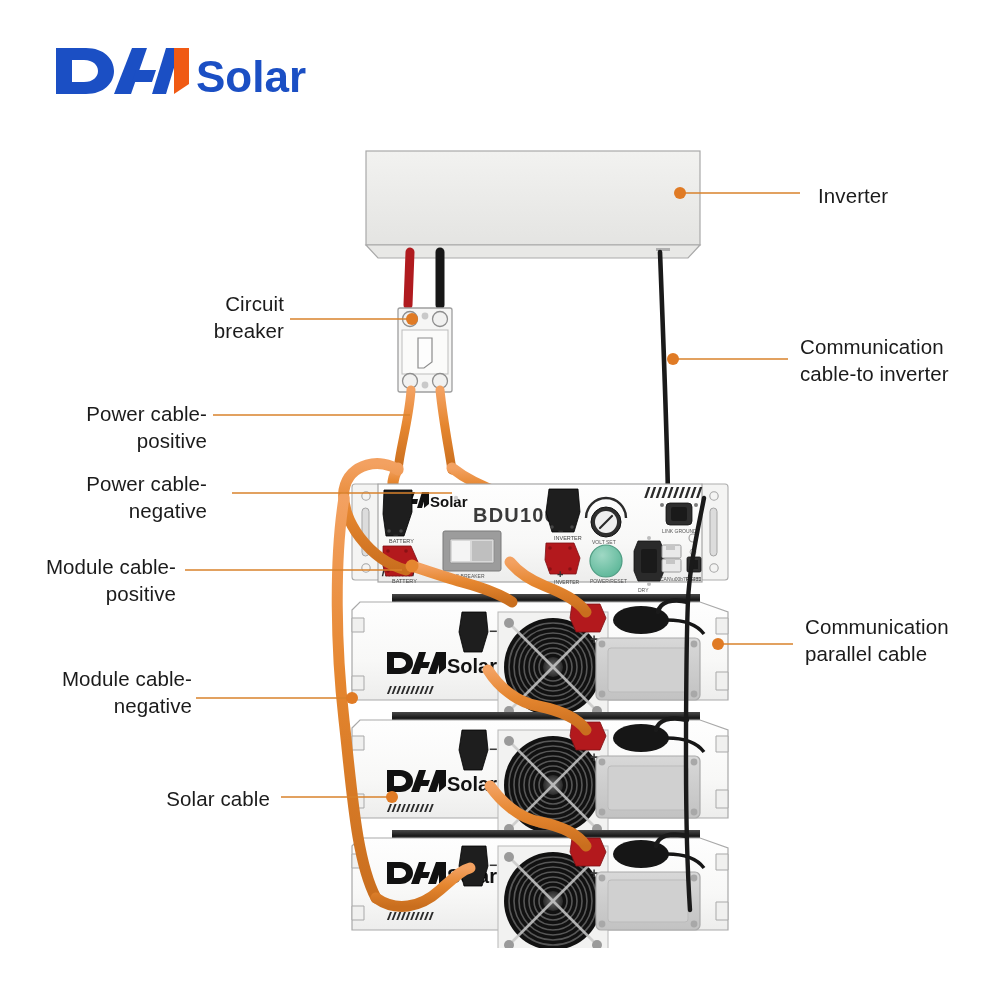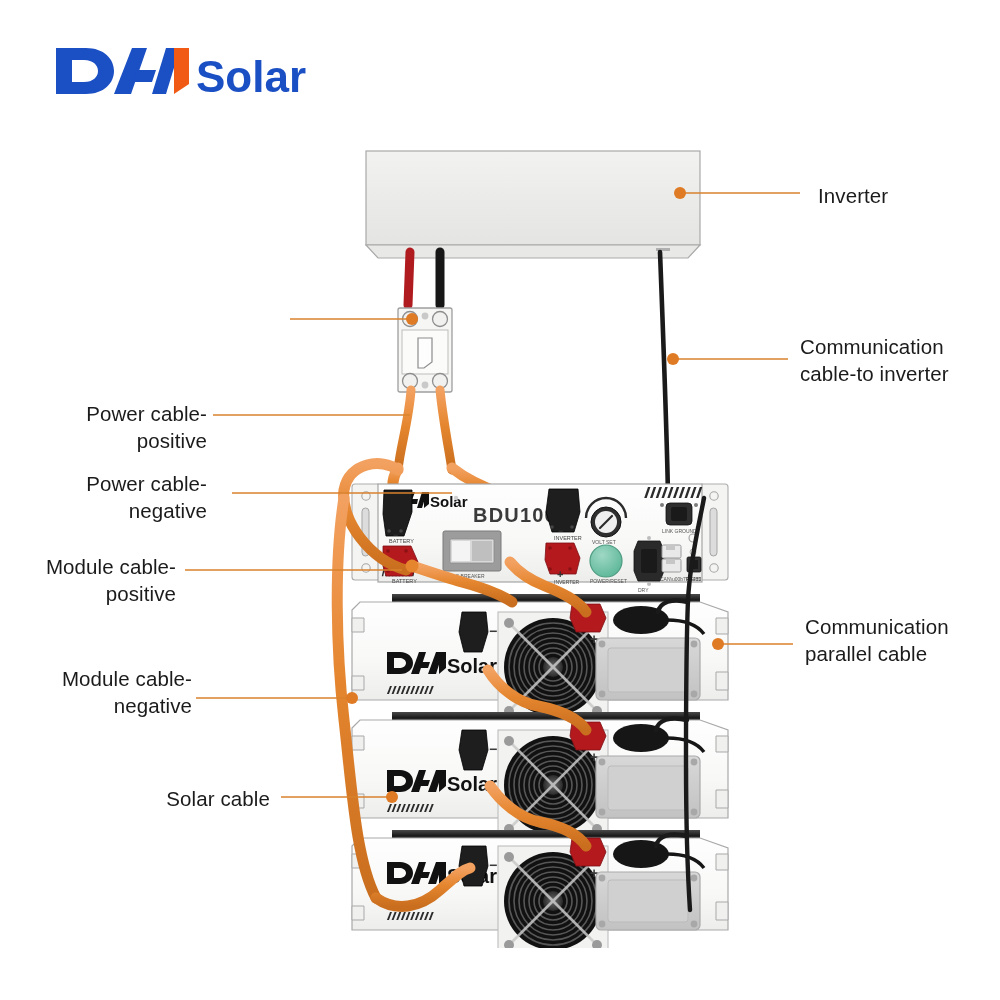--- a/index.html
+++ b/index.html
@@ -482,20 +482,22 @@
       <line x1="718" y1="644" x2="793" y2="644" stroke="#D9822B" stroke-width="1.6"></line>
       <circle cx="718" cy="644" r="6" fill="#E07B25"></circle>
     </g>
   </svg>
 
   <div class="callout left-align" style="left:818px; top:182px;">Inverter</div>
 
   <div class="callout left-align" style="left:800px; top:333px; width:190px;">Communication
 cable-to inverter</div>
 
+  <div class="callout right-align" style="left:150px; top:290px; width:134px;">Circuit
+breaker</div>
 
   <div class="callout right-align" style="left:62px; top:400px; width:145px;">Power cable-
 positive</div>
 
   <div class="callout right-align" style="left:62px; top:470px; width:145px;">Power cable-
 negative</div>
 
   <div class="callout right-align" style="left:24px; top:553px; width:152px;">Module cable-
 positive</div>
 

